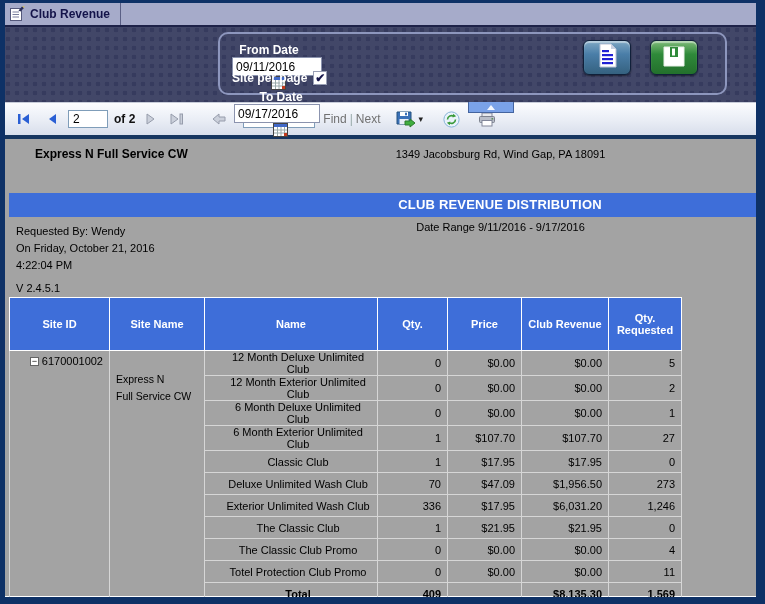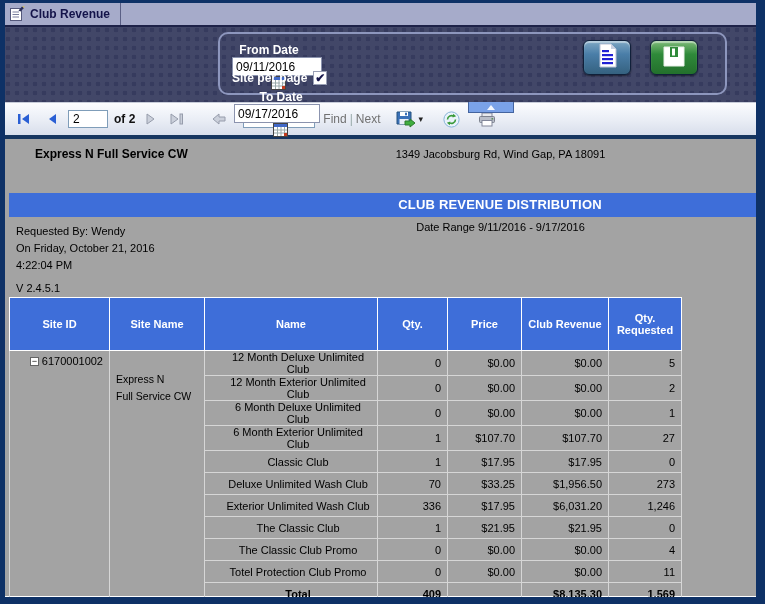--- a/index.html
+++ b/index.html
@@ -351,21 +351,21 @@
             <tr>
               <td class="name">Classic Club</td>
               <td class="num">1</td>
               <td class="num">$17.95</td>
               <td class="num">$17.95</td>
               <td class="num">0</td>
             </tr>
             <tr>
               <td class="name">Deluxe Unlimited Wash Club</td>
               <td class="num">70</td>
-              <td class="num">$33.25</td>
+              <td class="num">$47.09</td>
               <td class="num">$1,956.50</td>
               <td class="num">273</td>
             </tr>
             <tr>
               <td class="name">Exterior Unlimited Wash Club</td>
               <td class="num">336</td>
               <td class="num">$17.95</td>
               <td class="num">$6,031.20</td>
               <td class="num">1,246</td>
             </tr>

